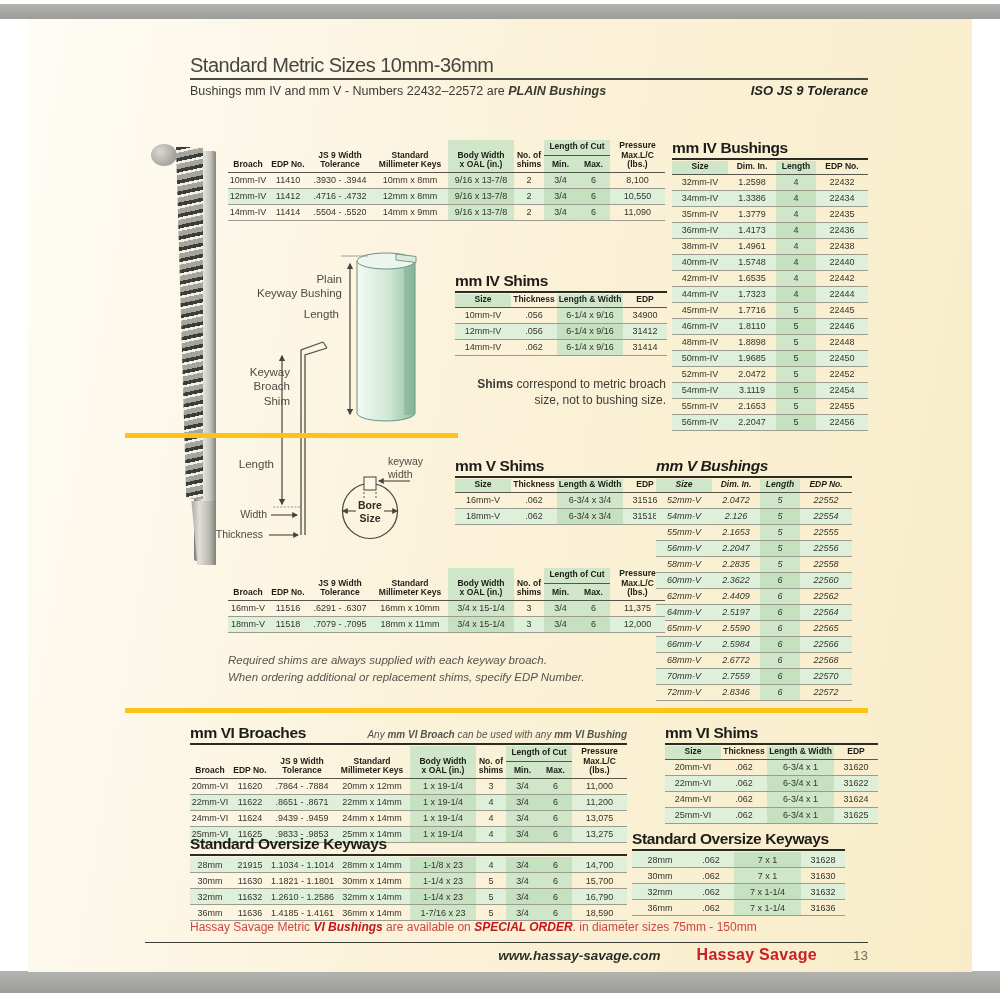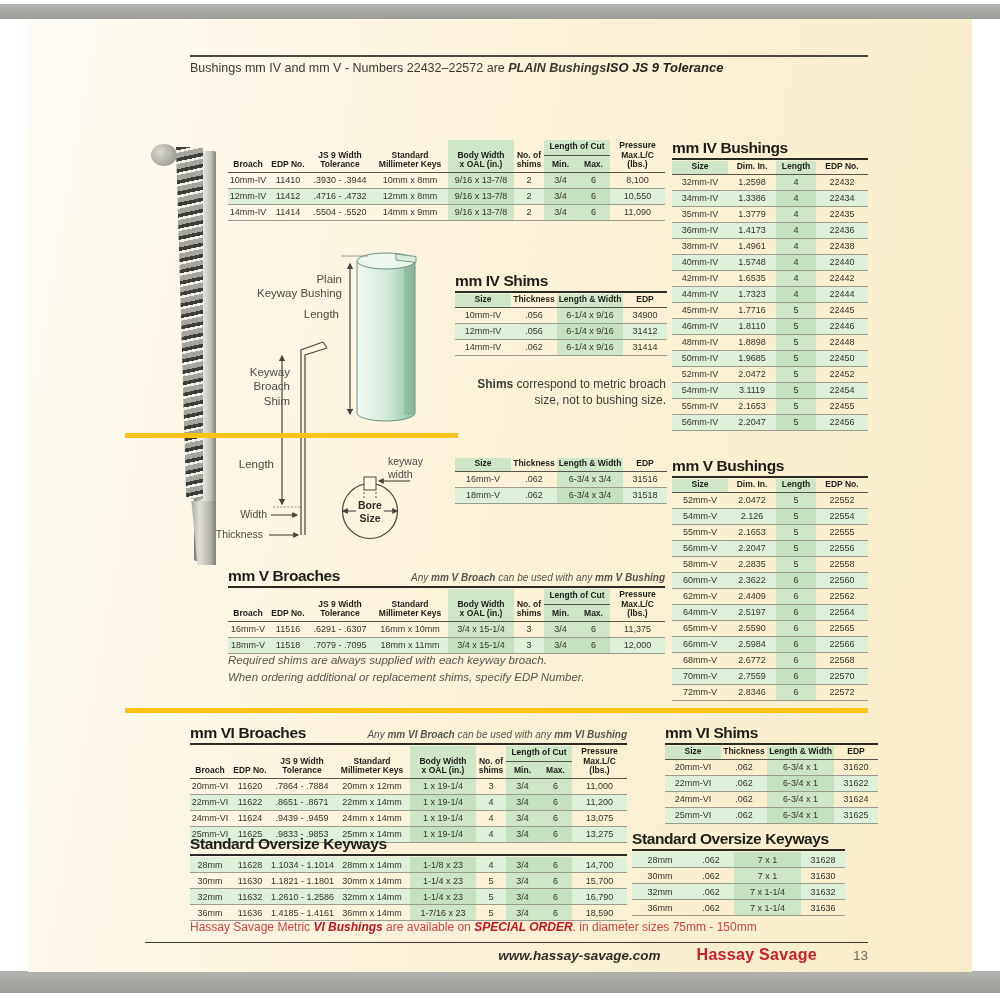--- a/index.html
+++ b/index.html
@@ -64,23 +64,24 @@
 </style>
 </head>
 <body>
 
 <div class="bar" style="top:4px;height:15px;"></div>
 <div class="bar" style="top:971px;height:22px;"></div>
 <div class="page"></div>
 
 <div class="abs" style="left:190px;top:54px;width:678px;">
   <div style="display:flex;justify-content:space-between;align-items:baseline;">
+    <span class="main-sub">Standard Metric Sizes 10mm-36mm</span>
   </div>
   <div style="border-bottom:2px solid #4a4a44;margin-top:1px;"></div>
-  <div style="display:flex;align-items:baseline;margin-top:3px;">
+  <div style="display:flex;justify-content:space-between;align-items:baseline;margin-top:3px;">
     <span class="subnote">Bushings mm IV and mm V - Numbers 22432–22572 are <b>PLAIN Bushings</b></span>
     <span class="tolnote">ISO JS 9 Tolerance</span>
   </div>
 </div>
 
 <div class="broach">
   <div class="knob"></div>
   <div class="body"></div>
   <div class="teeth"></div>
   <div class="shank"></div>
@@ -369,20 +370,23 @@
           <td class="t">6-1/4 x 9/16</td>
           <td>31414</td>
         </tr>
       </tbody>
     </table>
   </div>
 
 <div class="abs note-right" style="left:440px;top:376px;width:226px;"><b>Shims</b> correspond to metric broach<br>size, not to bushing size.</div>
 
 <div class="abs" style="left:455px;top:457px;width:212px;">
+    <div class="tbl-title-row">
+      <span class="tbl-title">mm V Shims</span>
+    </div>
     <table class="grid">
       <colgroup>
         <col style="width: 56px;">
         <col style="width: 46px;">
         <col style="width: 66px;">
         <col style="width: 44px;">
       </colgroup>
       <thead>
         <tr>
           <th class="ht">Size</th>
@@ -400,21 +404,21 @@
         </tr>
         <tr>
           <td>18mm-V</td>
           <td>.062</td>
           <td class="t">6-3/4 x 3/4</td>
           <td>31518</td>
         </tr>
       </tbody>
     </table>
   </div>
-<div class="abs" style="left:672px;top:457px;width:196px;">
+<div class="abs" style="left:656px;top:457px;width:196px;font-style:italic;">
     <div class="tbl-title-row">
       <span class="tbl-title">mm V Bushings</span>
     </div>
     <table class="grid">
       <colgroup>
         <col style="width: 56px;">
         <col style="width: 48px;">
         <col style="width: 40px;">
         <col style="width: 52px;">
       </colgroup>
@@ -502,24 +506,20 @@
         <tr>
           <td>72mm-V</td>
           <td>2.8346</td>
           <td class="t">6</td>
           <td>22572</td>
         </tr>
       </tbody>
     </table>
   </div>
 <div class="abs" style="left:228px;top:567px;width:437px;">
-    <div class="tbl-title-row">
-      <span class="tbl-title">mm V Broaches</span>
-      <span class="tbl-note">Any <b>mm V Broach</b> can be used with any <b>mm V Bushing</b></span>
-    </div>
     <table class="grid">
       <colgroup>
         <col style="width: 40px;">
         <col style="width: 40px;">
         <col style="width: 64px;">
         <col style="width: 76px;">
         <col style="width: 66px;">
         <col style="width: 30px;">
         <col style="width: 33px;">
         <col style="width: 33px;">
@@ -673,21 +673,21 @@
         <col style="width: 76px;">
         <col style="width: 66px;">
         <col style="width: 30px;">
         <col style="width: 33px;">
         <col style="width: 33px;">
         <col style="width: 55px;">
       </colgroup>
       <tbody>
         <tr>
           <td>28mm</td>
-          <td>11628</td>
+          <td>21915</td>
           <td>1.1034 - 1.1014</td>
           <td>28mm x 14mm</td>
           <td class="t">1-1/8 x 23</td>
           <td>4</td>
           <td class="t">3/4</td>
           <td class="t">6</td>
           <td>14,700</td>
         </tr>
         <tr>
           <td>30mm</td>

